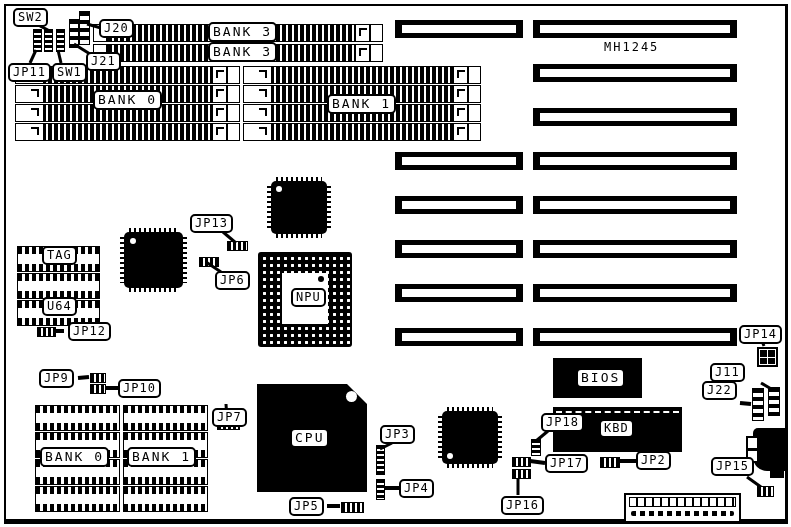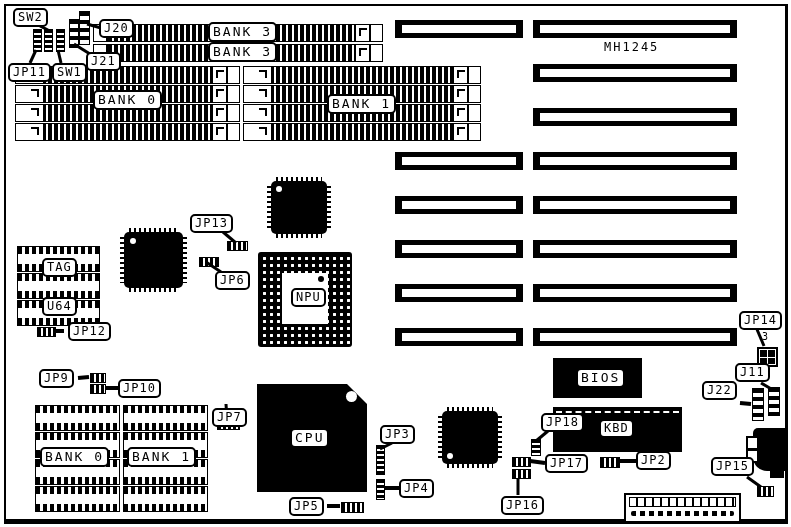--- a/index.html
+++ b/index.html
@@ -274,21 +274,21 @@
   <div class="cpu">
     <span class="dot"></span>
   </div>
   <div class="lbl big" style="left:290px;top:428px">CPU</div>
 
   <div class="abs" style="left:17px;top:246px;width:83px">
     <div class="diprow"></div>
     <div class="diprow"></div>
     <div class="diprow"></div>
   </div>
-  <div class="lbl" style="left:42px;top:258px">TAG</div>
+  <div class="lbl" style="left:42px;top:246px">TAG</div>
   <div class="lbl" style="left:42px;top:297px">U64</div>
 
   <div class="abs" style="left:35px;top:405px;width:85px">
     <div class="diprow"></div>
     <div class="diprow"></div>
     <div class="diprow"></div>
     <div class="diprow"></div>
   </div>
   <div class="abs" style="left:123px;top:405px;width:85px">
     <div class="diprow"></div>
@@ -347,17 +347,17 @@
   <div class="lbl" style="left:39px;top:369px">JP9</div>
   <div class="lbl" style="left:118px;top:379px">JP10</div>
   <div class="lbl" style="left:212px;top:408px">JP7</div>
   <div class="lbl" style="left:380px;top:425px">JP3</div>
   <div class="lbl" style="left:399px;top:479px">JP4</div>
   <div class="lbl" style="left:289px;top:497px">JP5</div>
   <div class="lbl" style="left:541px;top:413px">JP18</div>
   <div class="lbl" style="left:545px;top:454px">JP17</div>
   <div class="lbl" style="left:501px;top:496px">JP16</div>
   <div class="lbl" style="left:636px;top:451px">JP2</div>
-  <div class="lbl" style="left:739px;top:311px">JP14</div>
-  <div class="lbl" style="left:735px;top:363px">J11</div>
+  <div class="lbl" style="left:739px;top:325px">JP14</div>
+  <div class="lbl" style="left:710px;top:363px">J11</div>
   <div class="lbl" style="left:702px;top:381px">J22</div>
   <div class="lbl" style="left:711px;top:457px">JP15</div>
 </div>
 
 </body></html>

